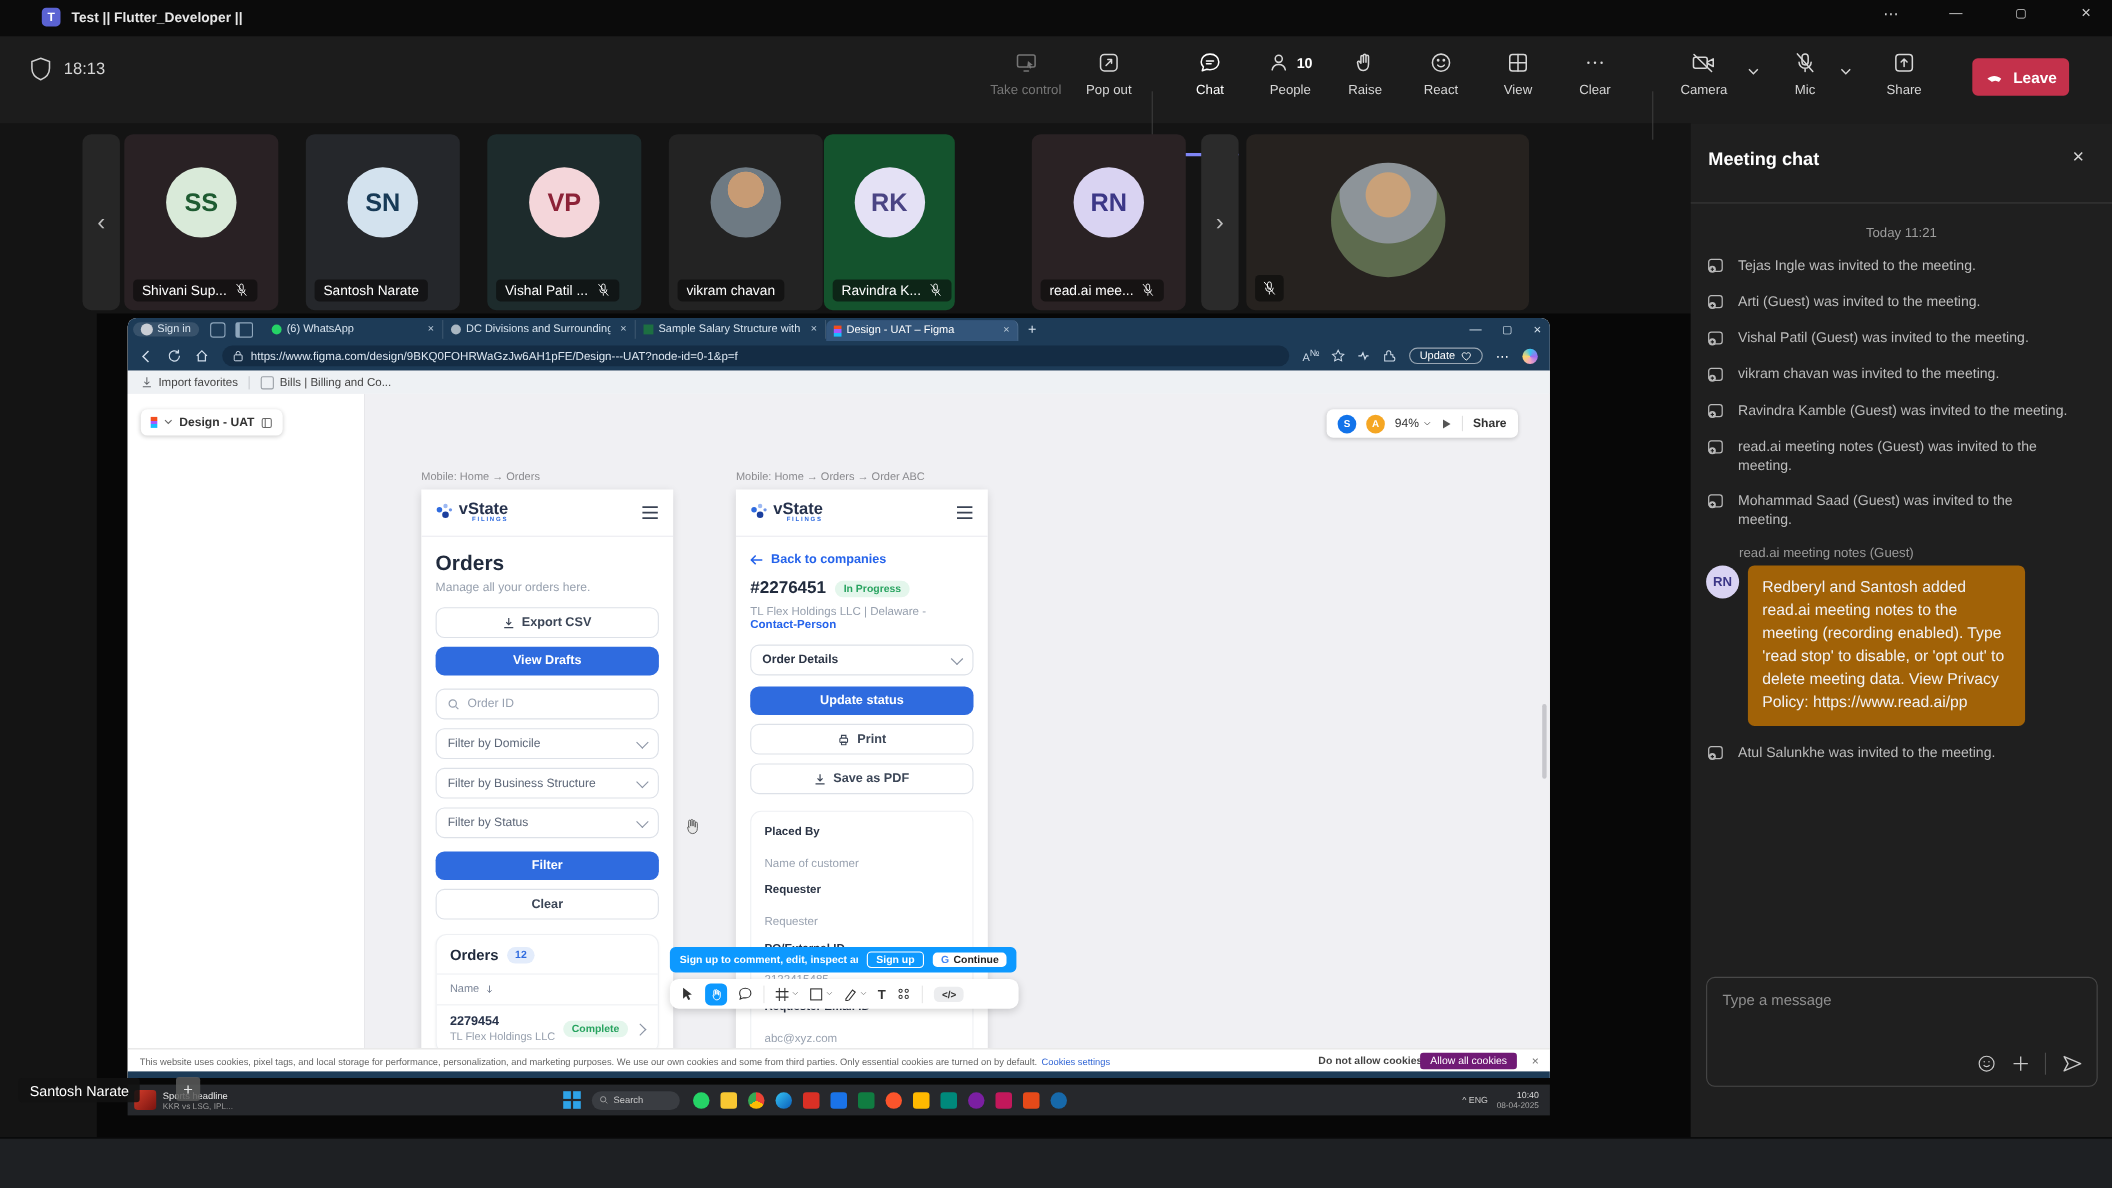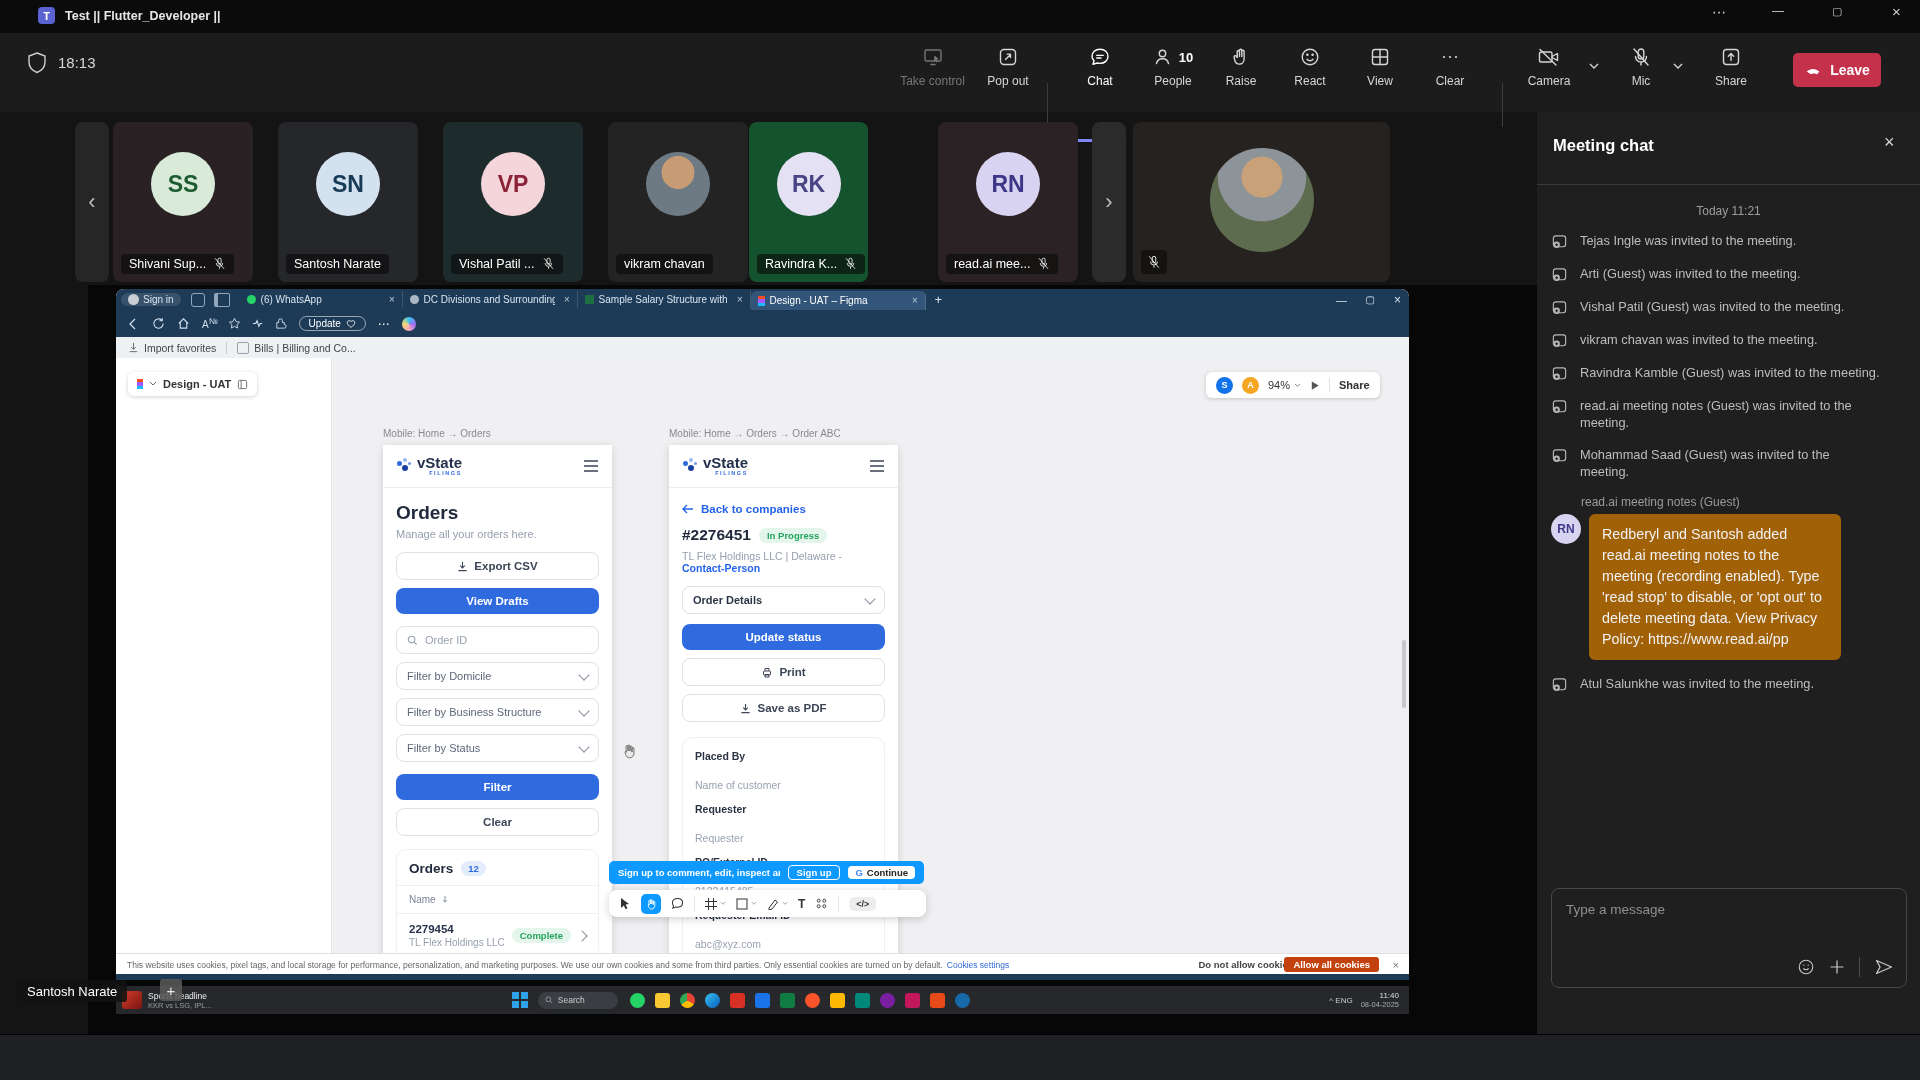--- a/index.html
+++ b/index.html
@@ -304,20 +304,27 @@
     <div id="urlbar" class="fx">
       <svg width="14" height="12" viewBox="0 0 14 12" style="margin-left:10px">
           <path d="M9 1L4 6l5 5" fill="none" stroke="#cfdcea" stroke-width="1.3"></path>
         </svg>
       <svg width="13" height="13" viewBox="0 0 14 14" style="margin-left:12px">
           <path d="M12 7a5 5 0 1 1-1.5-3.5M11 1v3h-3" fill="none" stroke="#cfdcea" stroke-width="1.2"></path>
         </svg>
       <svg width="13" height="13" viewBox="0 0 14 14" style="margin-left:12px">
           <path d="M2 7l5-5 5 5M3.5 6v6h7V6" fill="none" stroke="#cfdcea" stroke-width="1.2"></path>
         </svg>
+      <div class="fx" style="margin-left:12px;width:950px;height:19px;background:#142c44;border-radius:10px;padding:0 10px;gap:7px">
+        <svg width="9" height="11" viewBox="0 0 10 12">
+            <rect x="1" y="5" width="8" height="6" rx="1" fill="none" stroke="#cfdcea"></rect>
+            <path d="M3 5V3.5a2 2 0 0 1 4 0V5" fill="none" stroke="#cfdcea"></path>
+          </svg>
+        <span style="font-size:10.5px;color:#dce6f0;white-space:nowrap;overflow:hidden">https://www.figma.com/design/9BKQ0FOHRWaGzJw6AH1pFE/Design---UAT?node-id=0-1&amp;p=f</span>
+      </div>
       <span style="margin-left:12px;font-size:10px">A<sup>№</sup></span>
       <svg width="13" height="13" viewBox="0 0 14 14" style="margin-left:10px">
           <path d="M7 1.5l1.7 3.5 3.8.5-2.8 2.6.7 3.8L7 10.1l-3.4 1.8.7-3.8L1.5 5.5l3.8-.5z" fill="none" stroke="#cfdcea"></path>
         </svg>
       <svg width="13" height="13" viewBox="0 0 14 14" style="margin-left:10px">
           <path d="M2 7h3l1.5-3 2 6L10 7h2" fill="none" stroke="#cfdcea" stroke-width="1.2"></path>
         </svg>
       <svg width="13" height="13" viewBox="0 0 14 14" style="margin-left:10px">
           <path d="M3 6h2V4a2 2 0 0 1 4 0v2h2v2a2 2 0 0 1 0 4H3z" fill="none" stroke="#cfdcea"></path>
         </svg>
@@ -582,21 +589,21 @@
         <span style="background:#ecedef;border-radius:5px;padding:2px 7px;font-size:9px;color:#333;font-weight:700">&lt;/&gt;</span>
       </div>
 
       <div class="ab" style="left:1286px;top:282px;width:4px;height:68px;background:#c7c7cc;border-radius:2px"></div>
     </div>
 
     <div class="ab fx" style="left:0;top:664px;width:1293px;height:21px;background:#fff;border-top:1px solid #e0e0e0">
       <span style="margin-left:11px;font-size:8.5px;color:#666;white-space:nowrap;overflow:hidden;max-width:860px">This website uses cookies, pixel tags, and local storage for performance, personalization, and marketing purposes. We use our own cookies and some from third parties. Only essential cookies are turned on by default.</span>
       <a style="font-size:8.5px;color:#3367d6;margin-left:4px;white-space:nowrap">Cookies settings</a>
       <span style="position:absolute;right:116px;font-size:9.5px;color:#444;font-weight:700">Do not allow cookies</span>
-      <span style="position:absolute;right:30px;background:#c2410c;color:#fff;border-radius:3px;padding:2px 9px;font-size:9.5px;font-weight:700">Allow all cookies</span>
+      <span style="position:absolute;right:30px;background:#701a75;color:#fff;border-radius:3px;padding:2px 9px;font-size:9.5px;font-weight:400">Allow all cookies</span>
       <span style="position:absolute;right:10px;color:#777;font-size:11px">×</span>
     </div>
     <div class="ab" style="left:0;top:685px;width:1293px;height:6px;background:#1d3b57"></div>
   </div>
 
   <div class="ab fx" style="left:28px;top:701px;width:1293px;height:28px;background:#26282c">
     <div style="width:20px;height:18px;border-radius:3px;margin-left:6px;background:linear-gradient(135deg,#d23c2a,#7a1410)"></div>
     <div style="margin-left:6px">
       <div style="font-size:8.5px;color:#eee">Sports headline</div>
       <div style="font-size:7.5px;color:#9a9a9a">KKR vs LSG, IPL...</div>
@@ -626,21 +633,21 @@
       <i style="width:15px;height:15px;border-radius:3px;background:#ffb900"></i>
       <i style="width:15px;height:15px;border-radius:3px;background:#00897b"></i>
       <i style="width:15px;height:15px;border-radius:50%;background:#7b1fa2"></i>
       <i style="width:15px;height:15px;border-radius:3px;background:#c2185b"></i>
       <i style="width:15px;height:15px;border-radius:3px;background:#e64a19"></i>
       <i style="width:15px;height:15px;border-radius:50%;background:#1769aa"></i>
     </div>
     <div class="fx" style="position:absolute;right:10px;gap:8px">
       <span style="font-size:8px;color:#ccc">^    ENG</span>
       <div style="text-align:right">
-        <div style="font-size:8px;color:#ddd">11:40</div>
+        <div style="font-size:8px;color:#ddd">10:40</div>
         <div style="font-size:7.5px;color:#aaa">08-04-2025</div>
       </div>
     </div>
   </div>
 </div>
 
 <div class="ab fx" style="left:17px;top:980px;height:22px;background:rgba(18,18,18,.88);border-radius:3px;padding:0 10px">
   <span style="color:#fff;font-size:13px">Santosh Narate</span>
 </div>
 <div class="ab fx" style="left:160px;top:979px;width:22px;height:22px;background:rgba(90,90,90,.85);border-radius:3px;justify-content:center;color:#e8e8e8;font-size:15px">+</div>

